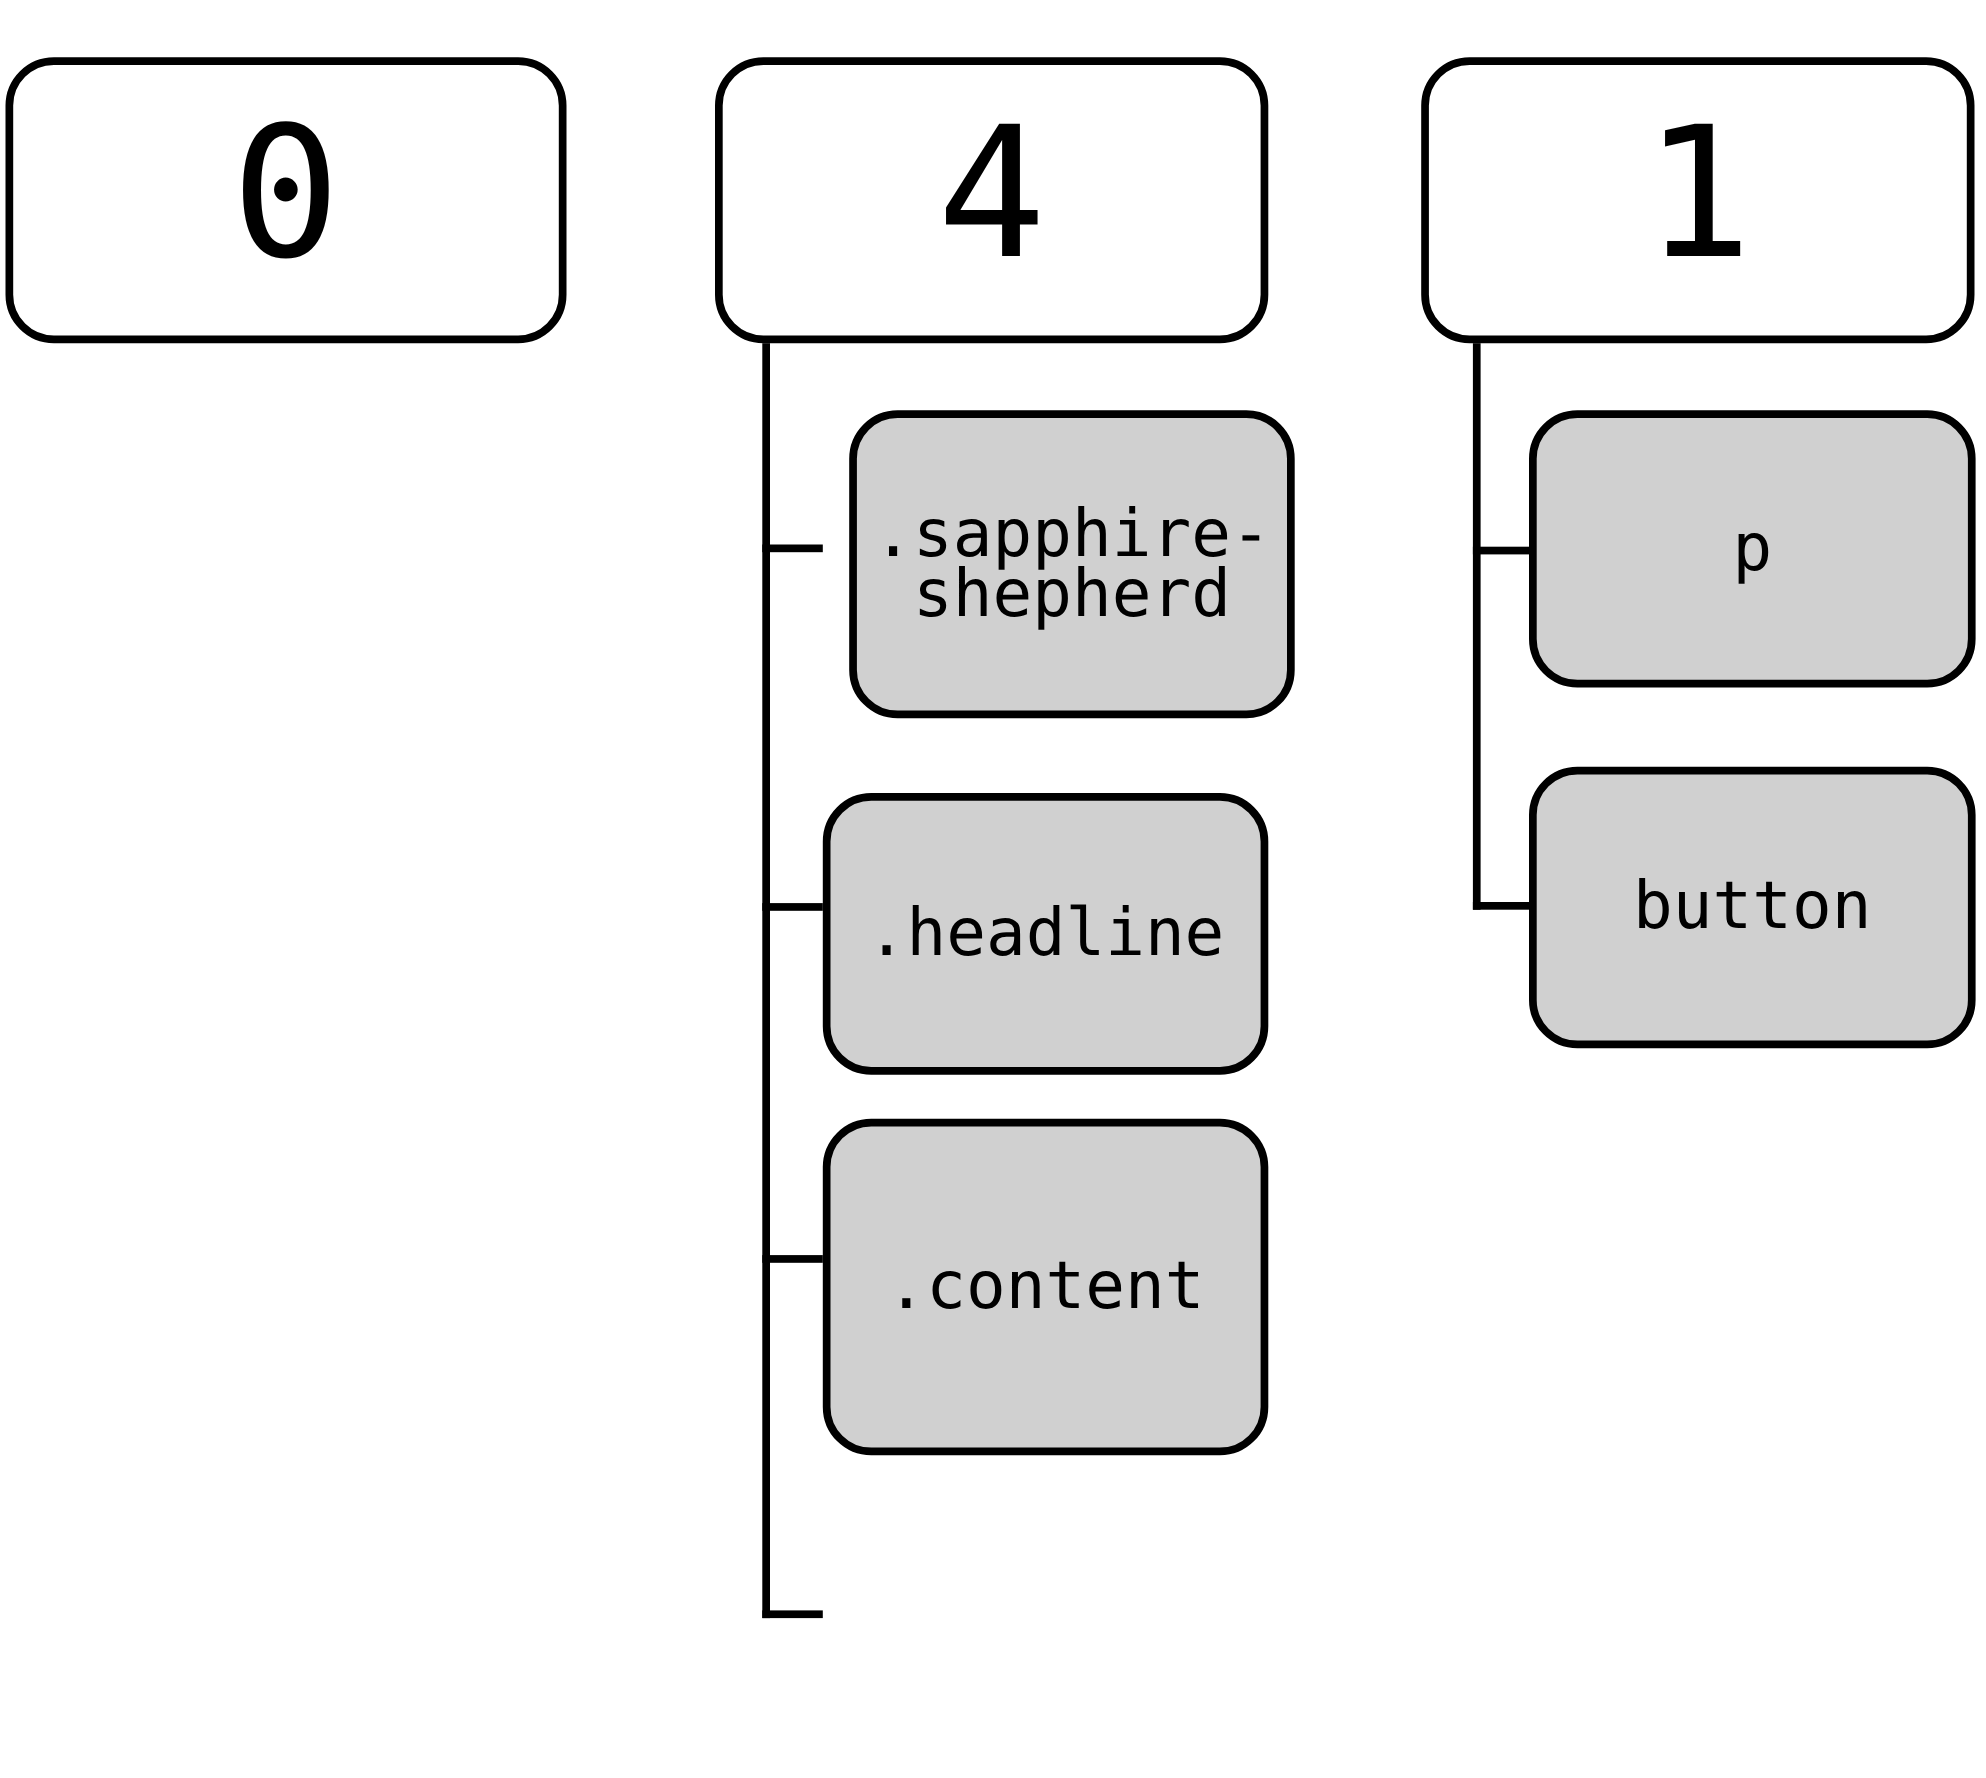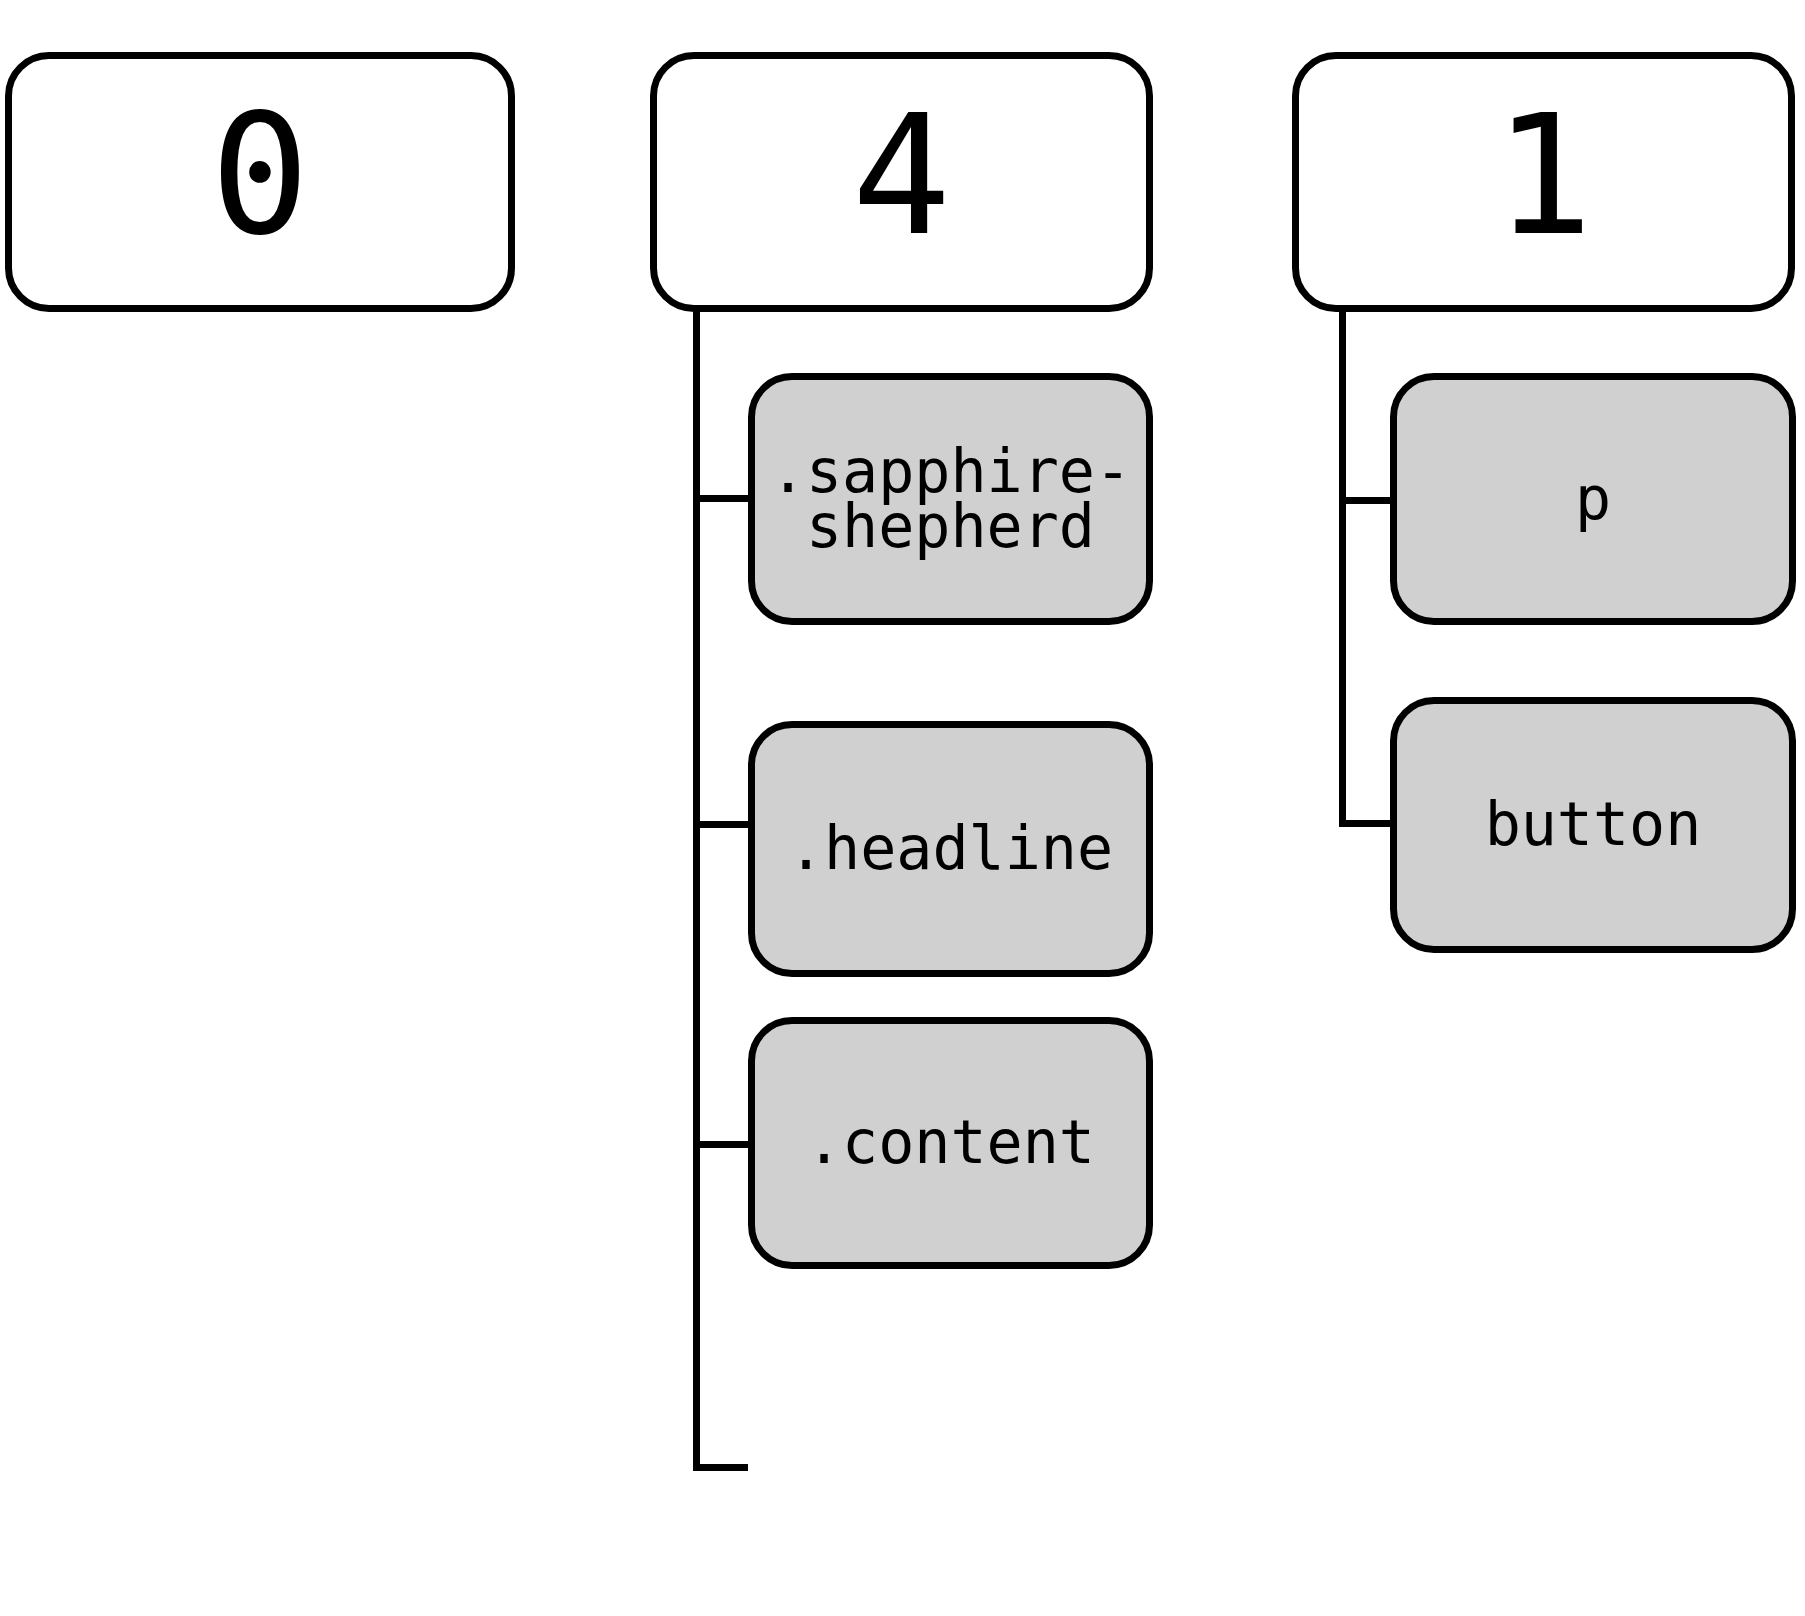--- a/index.html
+++ b/index.html
@@ -64,30 +64,30 @@
   <div class="line v" style="left:693px;top:312px;height:1159px;"></div>
   <div class="line h" style="left:693px;top:495px;width:55px;"></div>
   <div class="line h" style="left:693px;top:821px;width:55px;"></div>
   <div class="line h" style="left:693px;top:1141px;width:55px;"></div>
   <div class="line h" style="left:693px;top:1464px;width:55px;"></div>
 
   <div class="line v" style="left:1339px;top:312px;height:515px;"></div>
   <div class="line h" style="left:1339px;top:497px;width:51px;"></div>
   <div class="line h" style="left:1339px;top:820px;width:51px;"></div>
 
-  <div class="node leaf" style="left:748px;top:373px;width:405px;height:252px;">
+  <div class="node leaf" style="left:772px;top:373px;width:405px;height:280px;">
     <span class="label">.sapphire-
 shepherd</span>
   </div>
 
   <div class="node leaf" style="left:748px;top:697px;width:405px;height:256px;margin-top:24px;">
     <span class="label">.headline</span>
   </div>
 
-  <div class="node leaf" style="left:748px;top:1017px;width:405px;height:252px;align-items:center;">
+  <div class="node leaf" style="left:748px;top:1017px;width:405px;height:306px;align-items:center;">
     <span class="label">.content</span>
   </div>
 
 
   <div class="node leaf" style="left:1390px;top:373px;width:406px;height:252px;">
     <span class="label">p</span>
   </div>
 
   <div class="node leaf" style="left:1390px;top:697px;width:406px;height:256px;">
     <span class="label">button</span>

